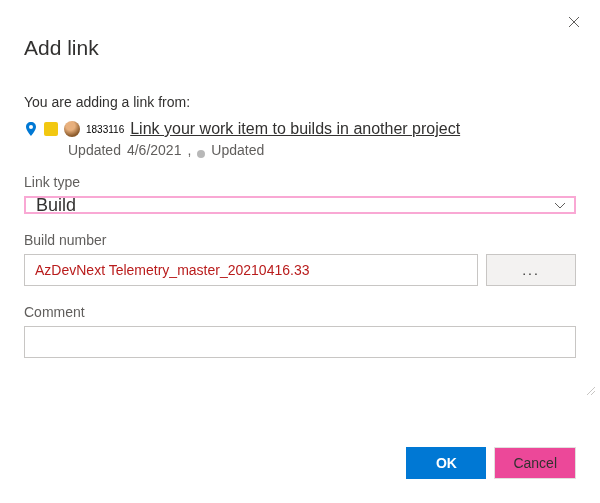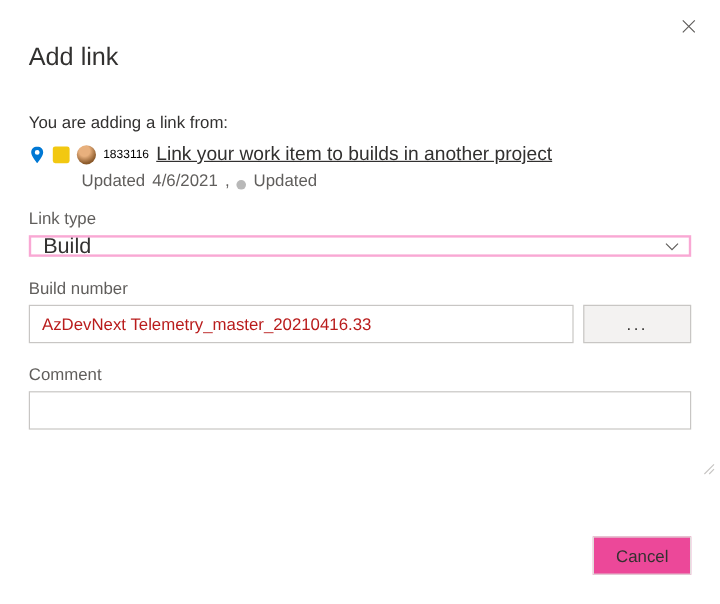--- a/index.html
+++ b/index.html
@@ -244,17 +244,18 @@
 <div class="field-label">Comment</div>
 <input class="comment-input" type="text" value="" style="">
 
 <div class="resize-grip">
   <svg width="12" height="12" viewBox="0 0 12 12">
     <path d="M11 3 L3 11 M11 7 L7 11 M11 11 L11 11" stroke="#c8c6c4" stroke-width="1"></path>
   </svg>
 </div>
 
 <div class="footer">
+  <button class="btn btn-primary">OK</button>
   <button class="btn btn-default">Cancel</button>
 </div>
 
 
 
 
 </body></html>

